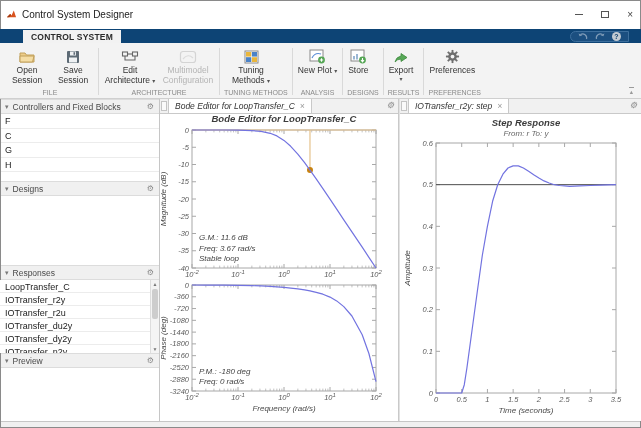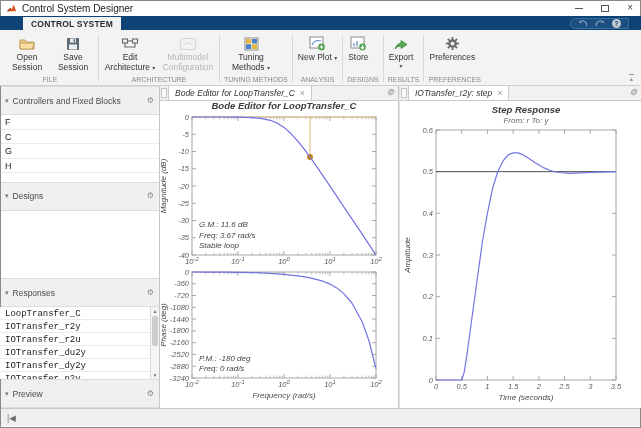--- a/index.html
+++ b/index.html
@@ -3,21 +3,21 @@
 <meta charset="utf-8">
 <style>
   * { margin:0; padding:0; box-sizing:border-box; }
   html,body { width:641px; height:428px; }
   body {
     font-family:"Liberation Sans",sans-serif;
     background:#fff; overflow:hidden; position:relative;
     outline:1px solid #8a8a8a; outline-offset:-1px;
   }
   
-  .titlebar { height:16px; display:flex; align-items:center; padding:0 8px 0 6px; gap:5px;
+  .titlebar { height:29px; display:flex; align-items:center; padding:0 8px 0 6px; gap:5px;
     background:#fff; font-size:10px; color:#222; }
   .win-controls { margin-left:auto; display:flex; gap:18px; align-items:center; }
   .win-min { width:8px; height:1px; background:#555; display:inline-block; }
   .win-max { width:8px; height:7px; border:1px solid #555; display:inline-block; }
   .win-close { font-size:10px; color:#444; line-height:1; }
   
   .tabstrip { height:14px; background:#0d4475; display:flex; align-items:flex-end; padding-left:23px; position:relative; }
   .ribbon-tab { background:#f2f2f2; color:#2b2b2b; font-size:8.5px; font-weight:bold;
     padding:1px 8px 1px 8px; height:13px; display:flex; align-items:center; letter-spacing:.2px; }
   .qa-pill { position:absolute; right:12px; top:1.5px; height:11px; border-radius:6px 0 0 6px;
@@ -41,31 +41,31 @@
   .arr-below { display:block; font-size:6px; color:#555; line-height:1; }
   .disabled { color:#b4b4b4; }
   .disabled .ric { opacity:.42; filter:grayscale(1); }
   .disabled .arr-below, .disabled .arr-inline { color:#bbb; }
   .ribbon-collapse { position:absolute; right:7px; bottom:3px; font-size:6.5px; color:#9a9a9a;
     border-top:1px solid #9a9a9a; line-height:1.1; padding:0 1px; }
   
   .main { display:flex; height:322px; }
   
   .sidebar { width:160px; border-right:1px solid #c6c6c6; background:#fff; display:flex; flex-direction:column; }
-  .phead { height:29px; background:#f0f0f0; border-top:1px solid #dcdcdc; border-bottom:1px solid #dcdcdc;
+  .phead { height:15px; background:#f0f0f0; border-top:1px solid #dcdcdc; border-bottom:1px solid #dcdcdc;
     display:flex; align-items:center; gap:4px; padding:0 5px; font-size:8.5px; color:#4a4a4a; flex:none; }
   .phead .tri { font-size:7px; color:#777; }
   .phead .gear { margin-left:auto; font-size:8px; color:#8c8c8c; line-height:1; }
   .srow { height:14.5px; border-bottom:1px solid #ececec; font-size:9px; color:#222;
     padding:2px 5px 0; background:#fff; }
   .cfb-rows { height:58px; }
   .cfb-gap { height:9px; }
   .designs-body { height:69px; background:#fff; }
   .resp-body { height:73px; position:relative; overflow:hidden; }
-  .resp-rows { margin-right:9px;font-family:Liberation Mono, monospace; }
+  .resp-rows { margin-right:9px; }
   .resp-rows .srow { height:13px; padding-top:1.5px; }
   .vscroll { position:absolute; top:0; right:0; bottom:0; width:9px; background:#f4f4f4; border-left:1px solid #ddd;
     display:flex; flex-direction:column; justify-content:space-between; align-items:center; }
   .vscroll .sb-arrow { font-size:5px; color:#777; line-height:8px; height:8px; }
   .vscroll .thumb { position:absolute; top:9px; left:1px; width:6px; height:30px; background:#cdcdcd; border-radius:2px; }
   .preview-body { flex:1; background:#fff; }
   
   .docs { flex:1; display:flex; }
   .doc-pane { position:relative; background:#fff;font-style:italic; }
   .doc-pane.left { width:238px; }

